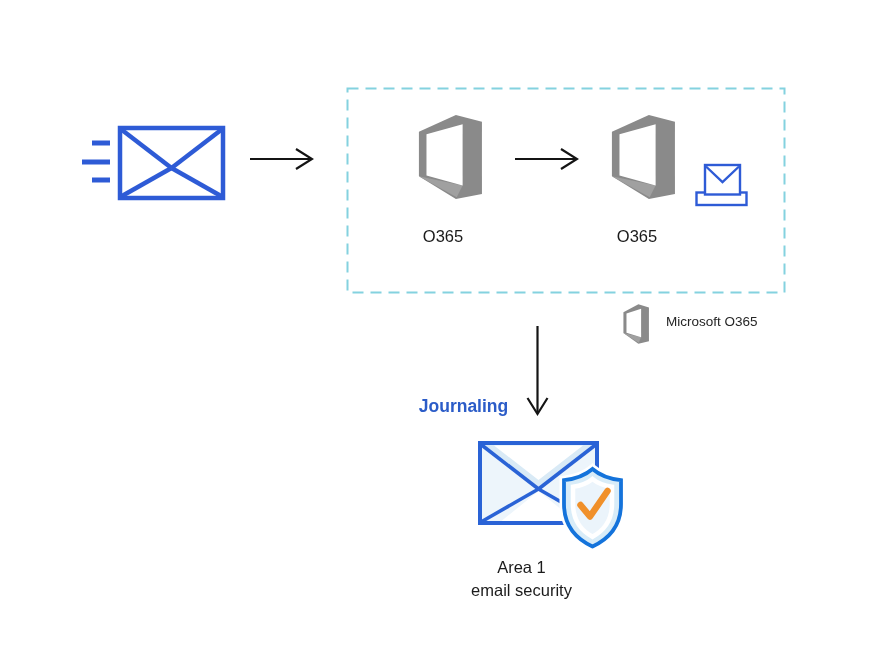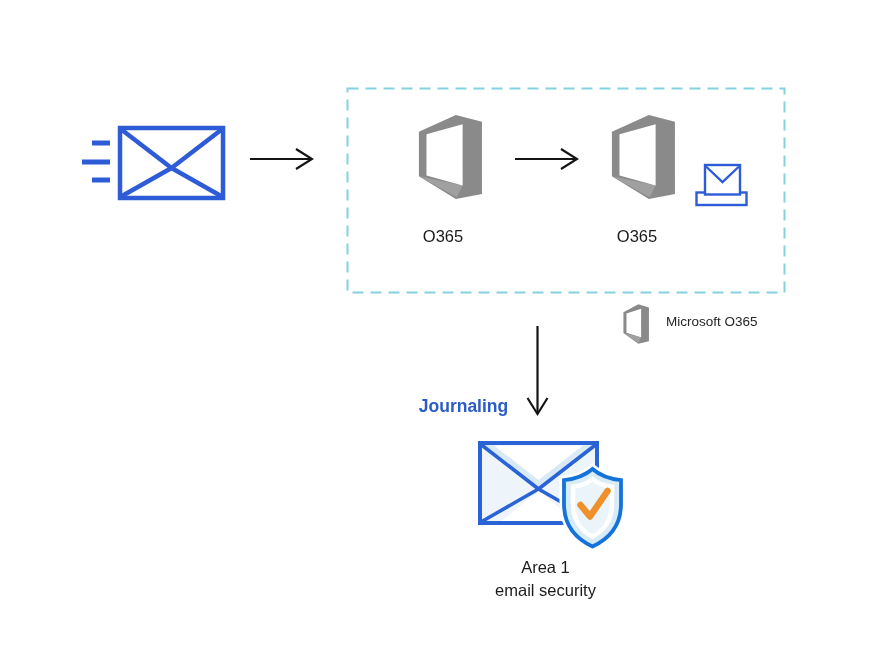--- a/index.html
+++ b/index.html
@@ -125,18 +125,18 @@
     <g>
       <path d="M115.5,31 C123,37.5 133,41 144,42.2 L144,66 C144,89 130.5,101.5 115.5,108.5
                C100.5,101.5 87,89 87,66 L87,42.2 C98,41 108,37.5 115.5,31 Z" fill="#ffffff" stroke="#ffffff" stroke-width="9"></path>
       <path d="M115.5,31 C123,37.5 133,41 144,42.2 L144,66 C144,89 130.5,101.5 115.5,108.5
                C100.5,101.5 87,89 87,66 L87,42.2 C98,41 108,37.5 115.5,31 Z" style="fill:var(--shield-fill);stroke:var(--shield-blue)" stroke-width="3.8"></path>
       <path d="M115.5,41 C121,45.5 127.5,47.8 135,48.8 L135,66 C135,83.5 125,93.5 115.5,98.8
                C106,93.5 96,83.5 96,66 L96,48.8 C103.5,47.8 110,45.5 115.5,41 Z" style="fill:var(--shield-inner-fill)" stroke="#ffffff" stroke-width="4.5"></path>
       <polyline points="103.5,67 113,78.5 130.5,53" fill="none" style="stroke:var(--check-orange)" stroke-width="6.5" stroke-linecap="round" stroke-linejoin="round"></polyline>
     </g>
   </svg>
-  <div class="label" style="left:462px;top:556px;width:167px">
+  <div class="label" style="left:438px;top:556px;width:167px">
     <div>Area 1</div>
     <div>email security</div>
   </div>
 
 </div>
 
 </body></html>

